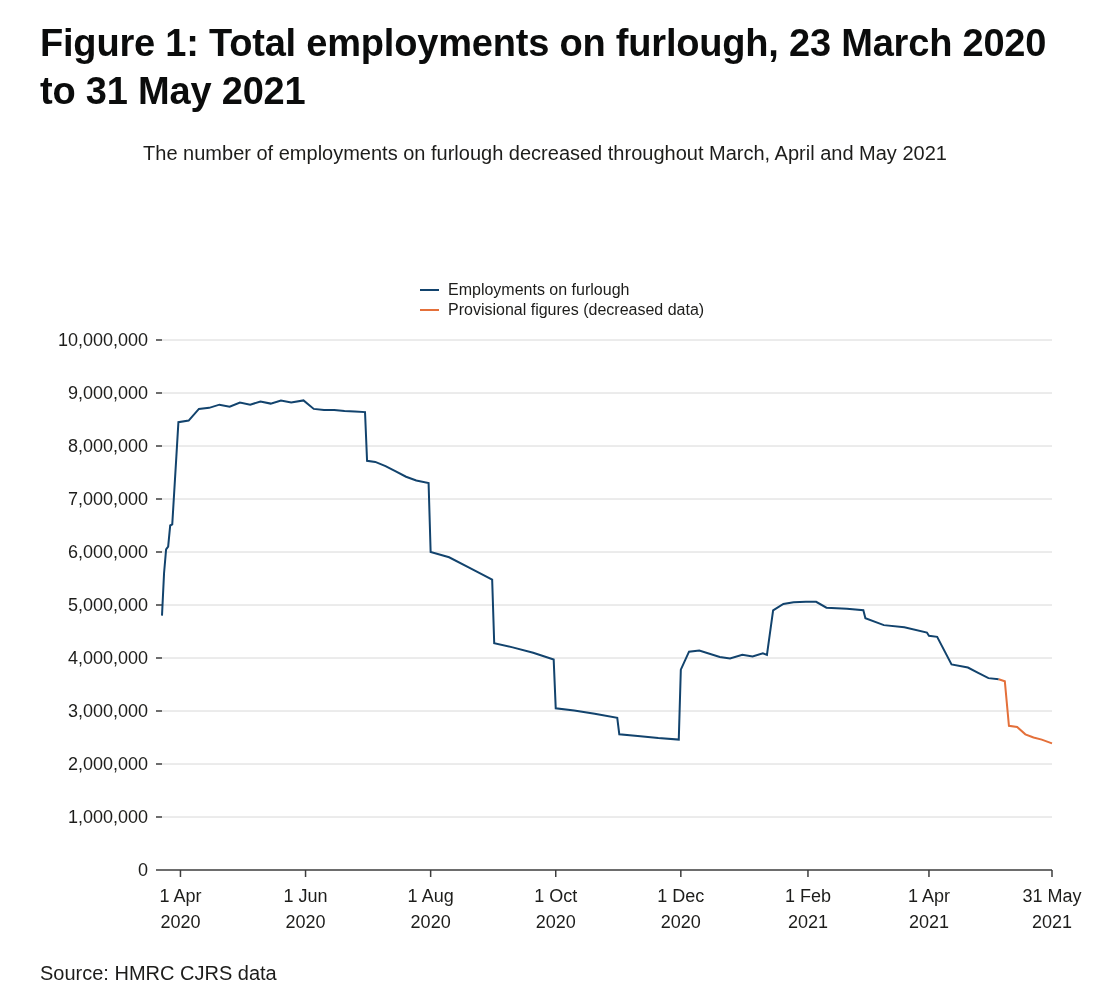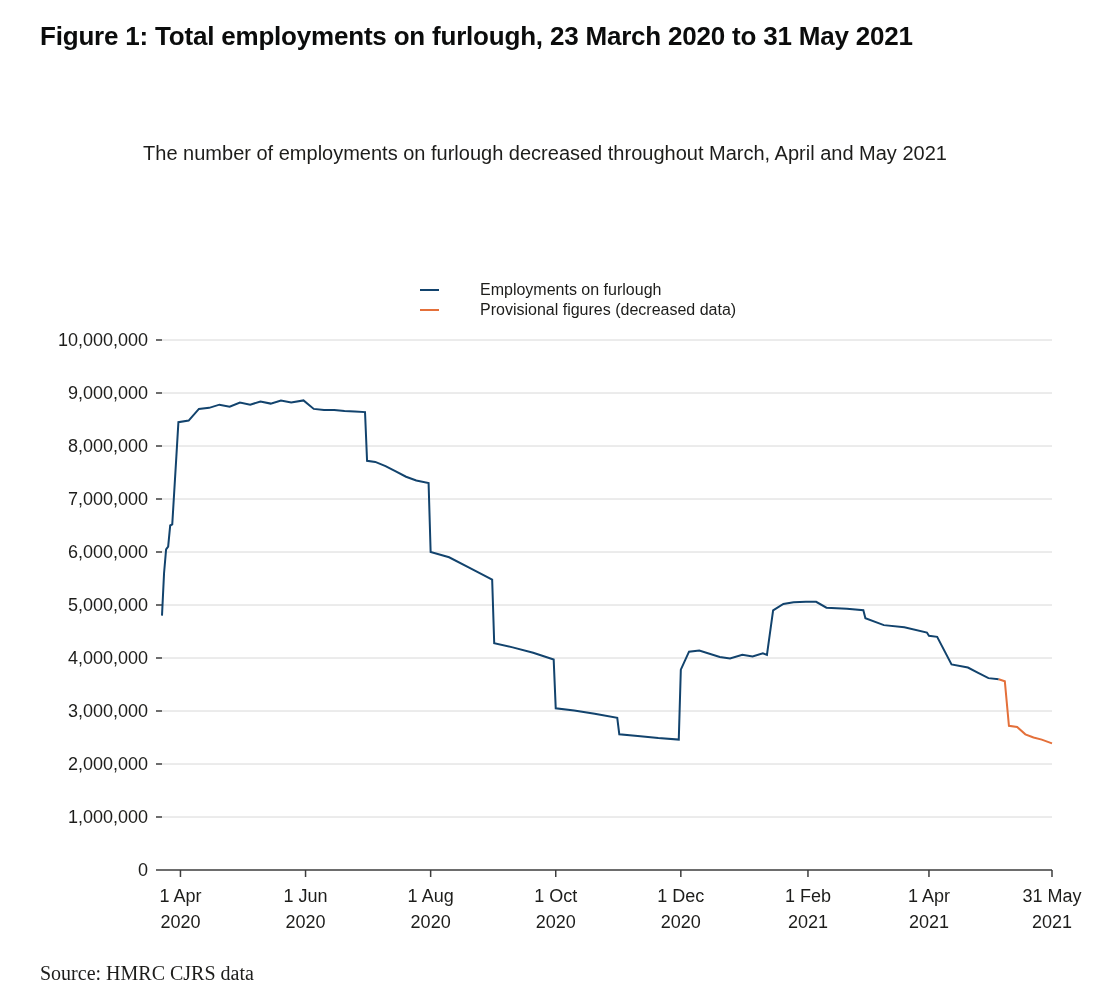--- a/index.html
+++ b/index.html
@@ -18,21 +18,21 @@
   .page {
     position: absolute;
     left: 0; top: 0;
     width: 1100px; height: 1007px;
   }
   .title {
     position: absolute;
     left: 40px;
     top: 20px;
     width: 1010px;
-    font-size: 26px;
+    font-size: 38px;
     font-weight: bold;
     line-height: 1.25;
     letter-spacing: -0.2px;
     color: #0b0c0c;
   }
   .subtitle {
     position: absolute;
     left: 40px;
     top: 138px;
     width: 1010px;
@@ -40,21 +40,20 @@
     line-height: 1.5;
     color: #1d1d1b;
     text-align: center;
   }
   .source {
     position: absolute;
     left: 40px;
     top: 962px;
     font-size: 20px;
     color: #1d1d1b;
-    font-family: Liberation Serif, serif;
   }
 
   
   .chart {
     position: absolute;
     left: 0;
     top: 250px;
     width: 1100px;
     height: 690px;
   }
@@ -71,21 +70,21 @@
     height: 19px;
     margin-bottom: 1px;
   }
   .legend-swatch {
     width: 19px;
     height: 0;
     border-top: 2px solid #12436d;
     margin-right: 9px;
   }
   .legend-swatch.orange { border-top-color: #e4703a; }
-  .legend-label { white-space: nowrap; margin-left: 32px; }
+  .legend-label { white-space: nowrap; }
 
   .plot-svg {
     position: absolute;
     left: 0;
     top: 0;
   }
   .ytick-label {
     font-size: 18px;
     fill: #1d1d1b;
     text-anchor: end;

